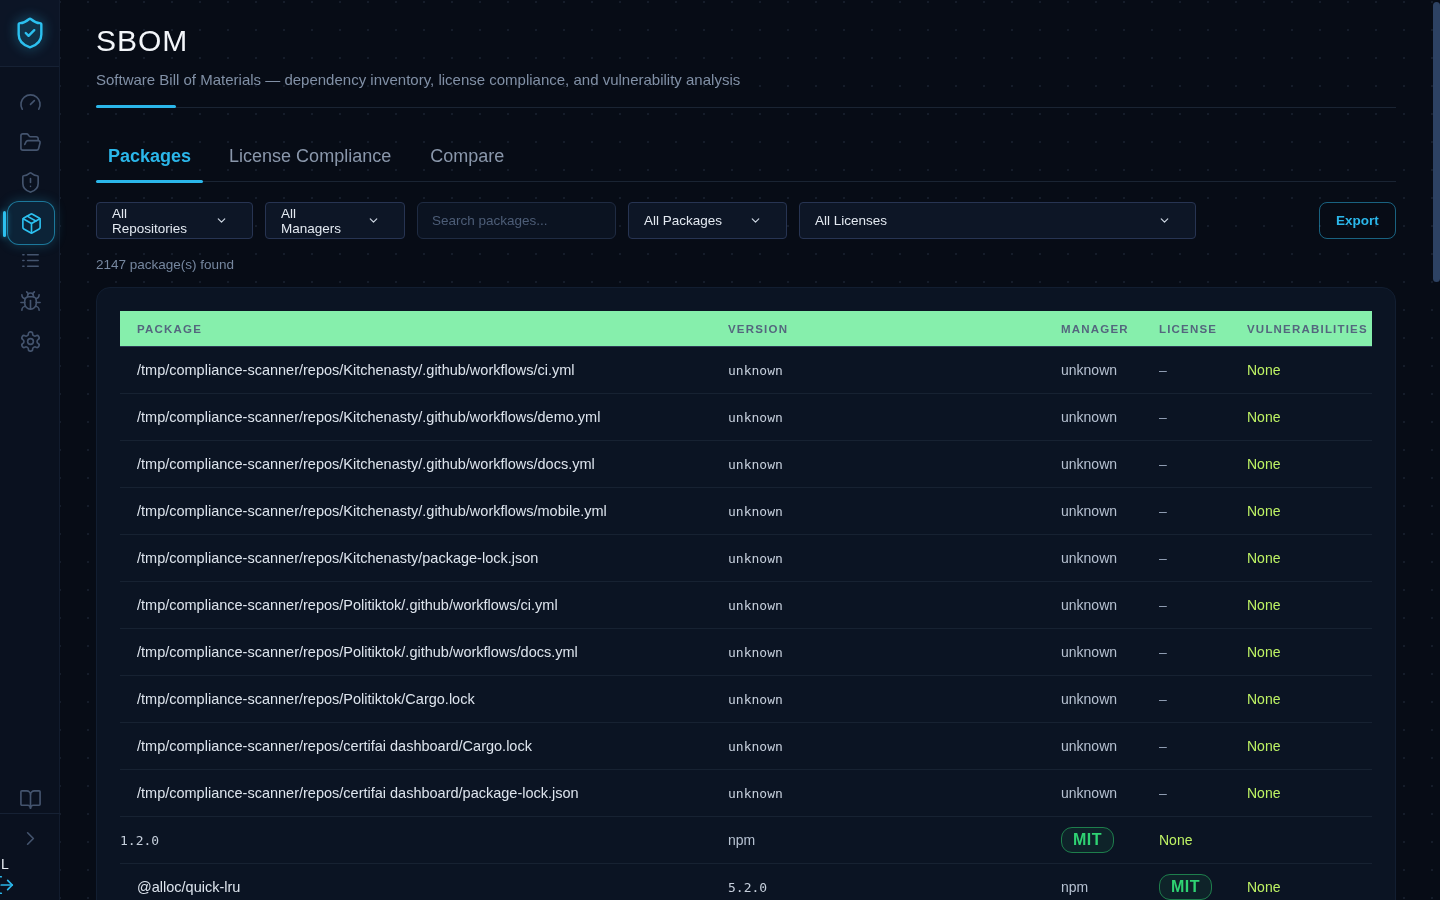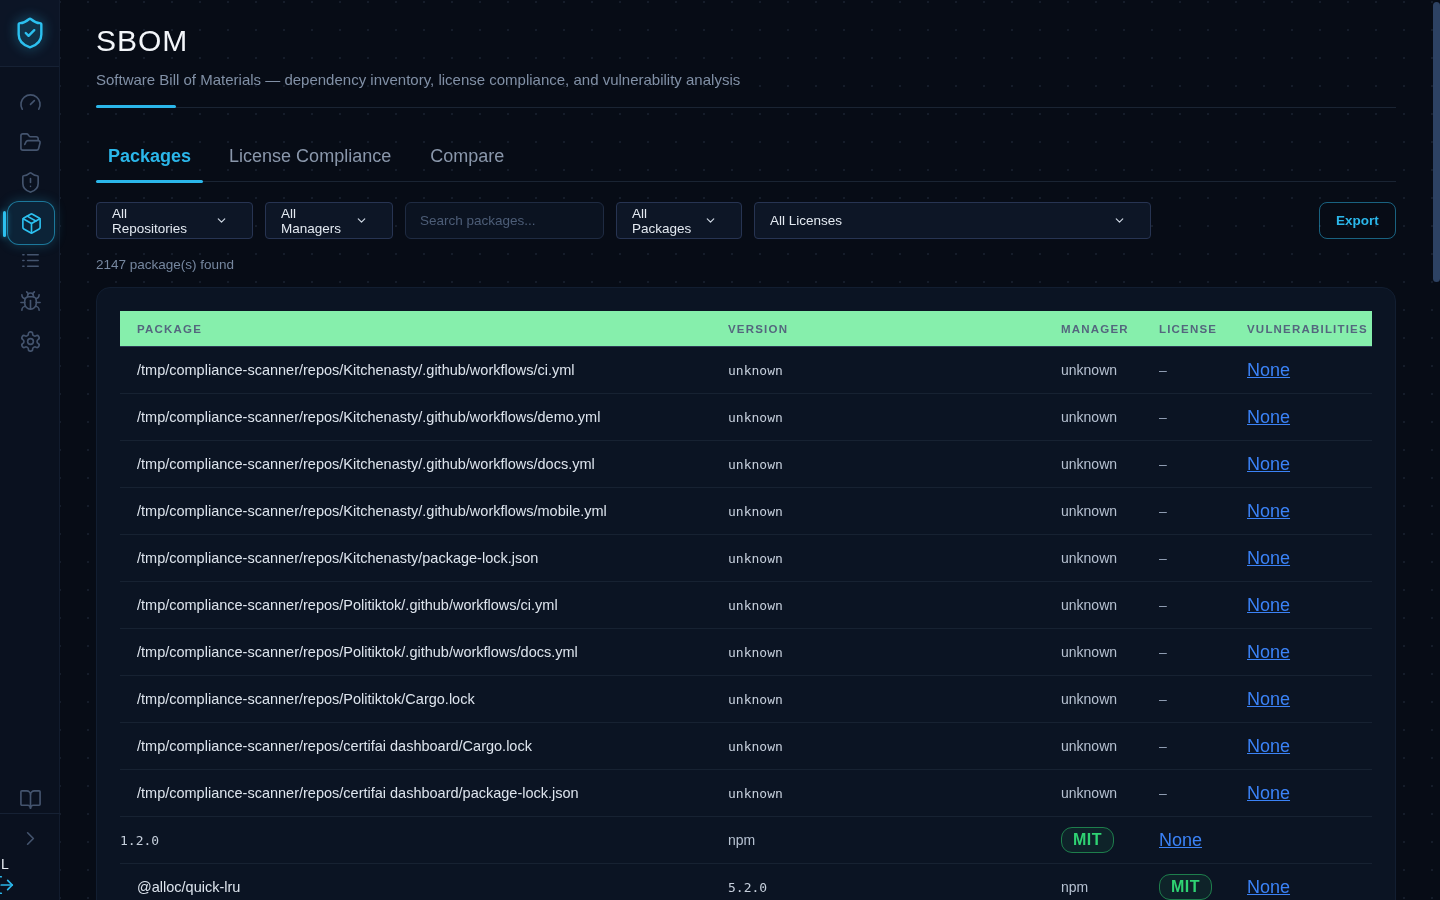--- a/index.html
+++ b/index.html
@@ -77,22 +77,22 @@
     background:#2bb7ea; border-radius:2px;
   }
 
   .filters { margin-top:20px; width:1300px; display:flex; gap:12px; align-items:center; }
   .select-box {
     height:37px; background:#0d1626; border:1px solid #273452; border-radius:4px;
     display:flex; align-items:center; justify-content:space-between;
     padding:0 24px 0 15px; font-size:13.5px; color:#e3e9f1; cursor:pointer;
   }
   .select-box .chev { color:#cdd6e2; margin-left:10px; display:flex; }
-  .w-repos { width:157px; } .w-managers { width:128px; }
-  .w-packages { width:126px; } .w-licenses { width:397px; }
+  .w-repos { width:157px; } .w-managers { width:140px; }
+  .w-packages { width:159px; } .w-licenses { width:397px; }
   .search-box {
     width:199px; height:37px; background:#0b1321; border:1px solid #1f2b42;
     border-radius:6px; padding:0 14px; font-size:13.5px; color:#dfe5ee;
     font-family:"Liberation Sans", sans-serif; outline:none;
   }
   .search-box::placeholder { color:#4d5d77; }
   .export-btn {
     margin-left:auto; width:77px; height:37px; border-radius:8px;
     background:transparent; border:1px solid rgba(43,183,234,0.5);
     color:#2bb7ea; font-size:13.5px; font-weight:bold; cursor:pointer;
@@ -118,21 +118,21 @@
   .th:first-child { padding-left:17px; }
   .trow {
     display:grid; grid-template-columns:608px 333px 98px 88px 1fr;
     height:47px; align-items:center; border-bottom:1px solid #172232;
   }
   .td { white-space:nowrap; overflow:hidden; }
   .td-package { padding-left:17px; font-size:14.5px; color:#dde4ed; }
   .td-version { font-family:"DejaVu Sans Mono", monospace; font-size:13px; color:#c6cfdc; }
   .td-manager { font-size:14px; color:#b6c1d1; }
   .td-license { font-size:14px; color:#8e9cb1; }
-  .td-vuln { font-size:18px; color:#3b82f6;text-decoration:underline; }
+  .td-vuln { font-size:14px; color:#bef264; }
   .badge {
     display:inline-block; padding:3px 11px; border-radius:11px;
     border:1px solid #1e7e4c; background:rgba(47,211,115,0.08);
     color:#2fd373; font-size:16px; font-weight:bold; letter-spacing:.5px;
   }
 
   
   .scrollbar-track { position:absolute; right:0; top:0; width:8px; height:900px; z-index:9; }
   .scrollbar-thumb {
     position:absolute; right:0; top:2px; width:7px; height:280px;

